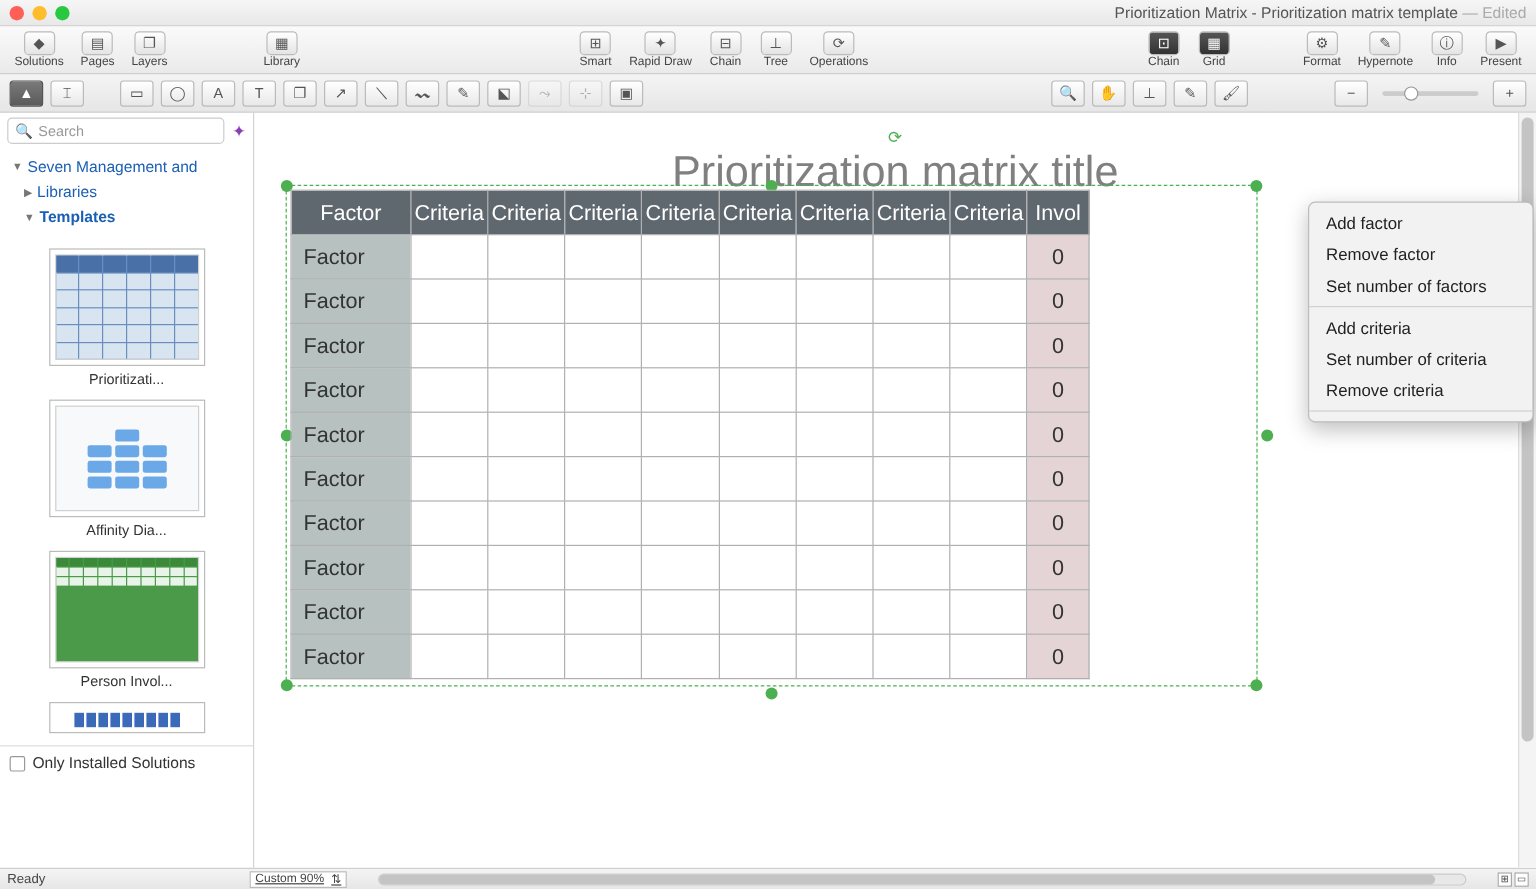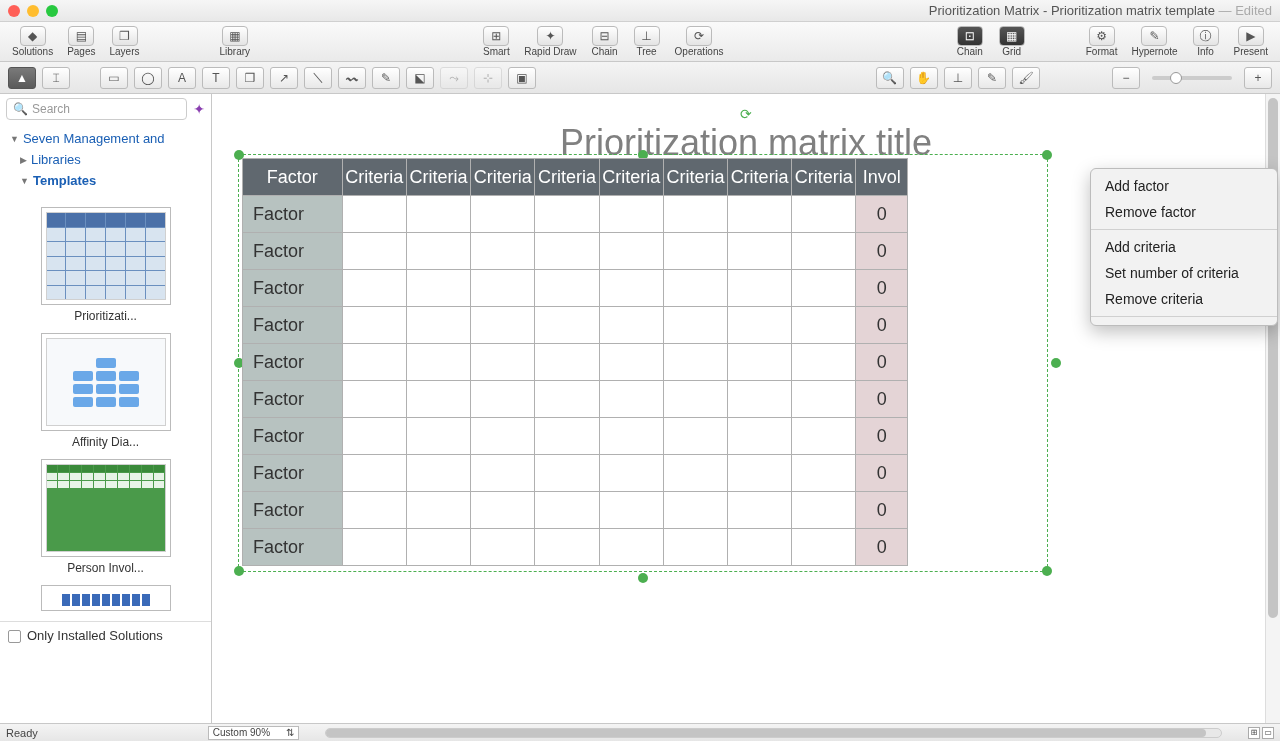--- a/index.html
+++ b/index.html
@@ -70,21 +70,21 @@
 .vscroll{position:absolute;right:0;top:0;bottom:0;width:15px;background:#f4f4f4;border-left:1px solid #ddd;}
 .vthumb{position:absolute;top:4px;left:2px;right:2px;height:520px;background:#c4c4c4;border-radius:6px;}
 
 
 .ctx{position:absolute;right:2px;top:168px;width:188px;background:#f2f2f2;border:1px solid #bcbcbc;border-radius:6px;box-shadow:0 6px 18px rgba(0,0,0,.25);padding:4px 0;font-size:14px;color:#222;}
 .ctx-item{padding:5px 14px;cursor:default;}
 .ctx-sep{height:1px;background:#d0d0d0;margin:4px 0;}
 
 
 .statusbar{height:18px;background:linear-gradient(#f4f4f4,#e6e6e6);border-top:1px solid #c8c8c8;display:flex;align-items:center;font-size:11px;color:#444;padding:0 6px;gap:20px;}
-.zoom-combo{border:1px solid #bbb;background:#fff;padding:0 4px;font-size:10px;height:14px;display:flex;align-items:center;gap:16px;}
+.zoom-combo{border:1px solid #bbb;background:#fff;padding:0 4px;font-size:10px;height:14px;display:flex;align-items:center;gap:6px;text-decoration:underline;}
 .hscroll{flex:1;height:10px;background:#e8e8e8;border:1px solid #ccc;border-radius:5px;margin:0 6px;position:relative;}
 .hthumb{position:absolute;left:0;top:0;bottom:0;width:880px;background:#c4c4c4;border-radius:5px;}
 .mini-icons{display:flex;gap:2px;}
 .mini-icons span{width:12px;height:12px;border:1px solid #aaa;background:#fff;font-size:8px;display:flex;align-items:center;justify-content:center;}
 
 
 .pv-table{display:grid;grid-template-columns:repeat(6,1fr);grid-template-rows:repeat(6,1fr);gap:1px;width:100%;height:100%;background:#6a8fbf;}
 .pv-table div{background:#d8e4f0;}
 .pv-table div.h{background:#4a70a8;}
 .pv-aff{display:flex;flex-direction:column;align-items:center;justify-content:center;gap:3px;width:100%;height:100%;}
@@ -523,20 +523,21 @@
     </div>
     <div class="vscroll">
         <div class="vthumb"></div>
       </div>
   </div>
 </div>
 
 <div class="ctx">
   <div class="ctx-item">Add factor</div>
   <div class="ctx-item">Remove factor</div>
+  <div class="ctx-item">Set number of factors</div>
   <div class="ctx-sep"></div>
   <div class="ctx-item">Add criteria</div>
   <div class="ctx-item">Set number of criteria</div>
   <div class="ctx-item">Remove criteria</div>
   <div class="ctx-sep"></div>
 </div>
 
 <div class="statusbar">
   <span>Ready</span>
   <div style="width:130px"></div>

